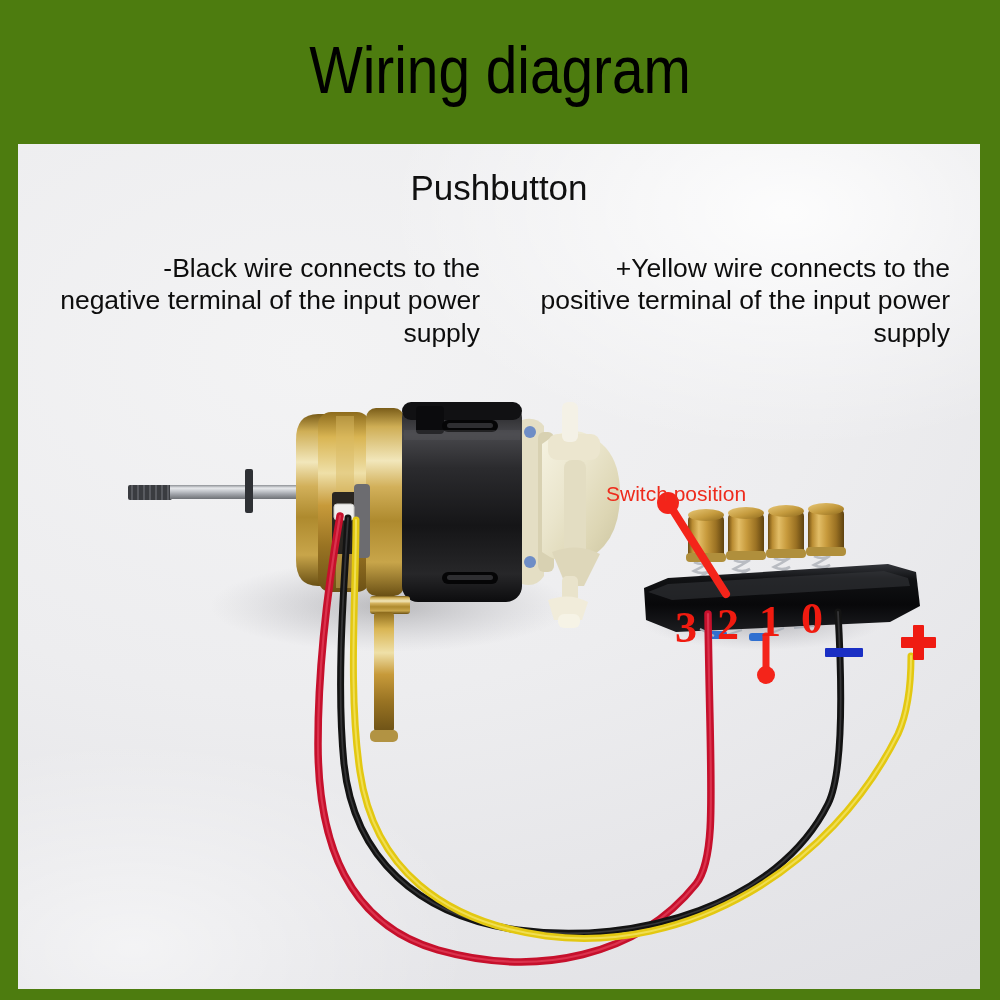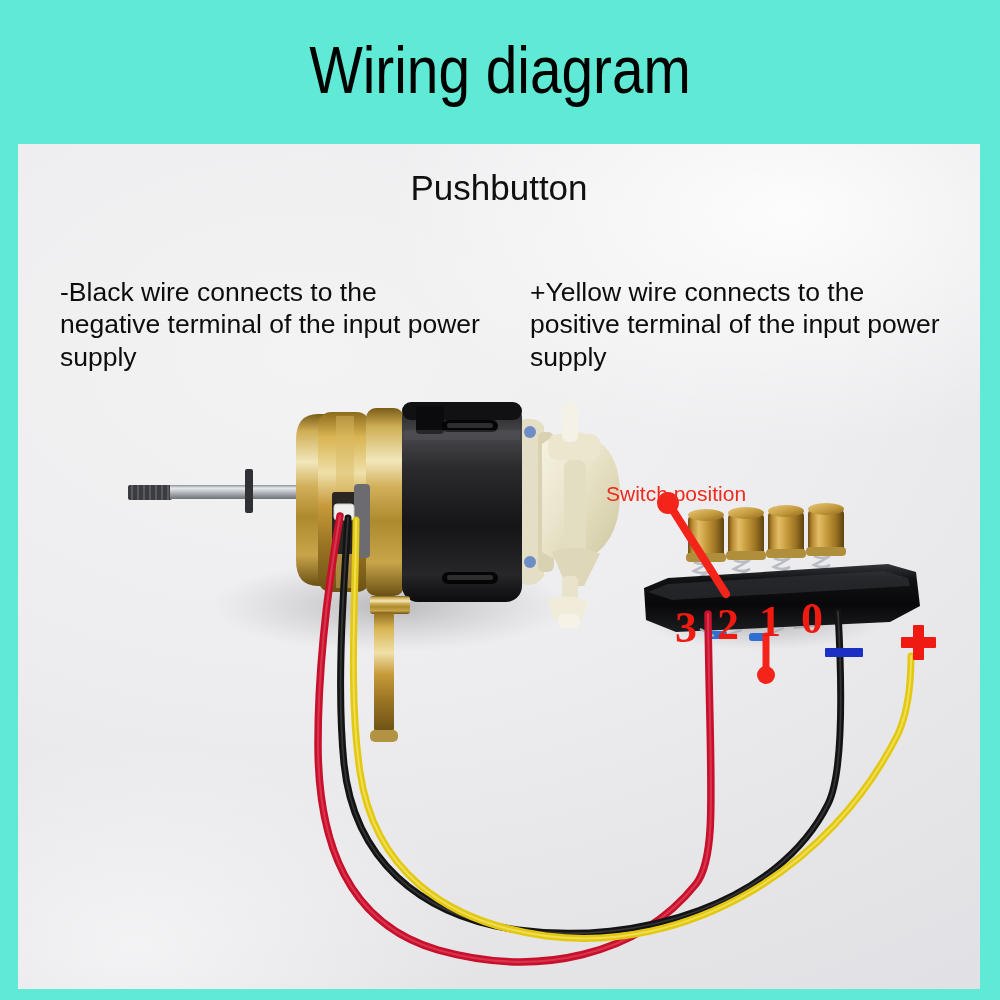--- a/index.html
+++ b/index.html
@@ -14,21 +14,21 @@
     position: relative;
     overflow: hidden;
     font-family: "Liberation Sans", sans-serif;
     -webkit-font-smoothing: antialiased;
   }
   #stage {
     position: absolute;
     inset: 0;
     width: 1000px;
     height: 1000px;
-    background: #5eead4;
+    background: #4d7c0f;
   }
 
   
   .title {
     position: absolute;
     left: 0;
     top: 36px;
     width: 1000px;
     text-align: center;
     font-size: 66px;
@@ -72,23 +72,22 @@
     color: #101010;
     font-weight: 400;
     z-index: 6;
   }
   .blurb {
     position: absolute;
     top: 108px;
     font-size: 26.5px;
     line-height: 1.22;
     color: #0d0d0d;
-    text-align: left;
+    text-align: right;
     z-index: 6;
-    margin-top: 24px;
   }
   .blurb.left  { left: 42px;  width: 420px; }
   .blurb.right { left: 512px; width: 420px; }
 
   
   .annot {
     position: absolute;
     color: #ee2b1c;
     font-size: 21px;
     line-height: 1.18;

